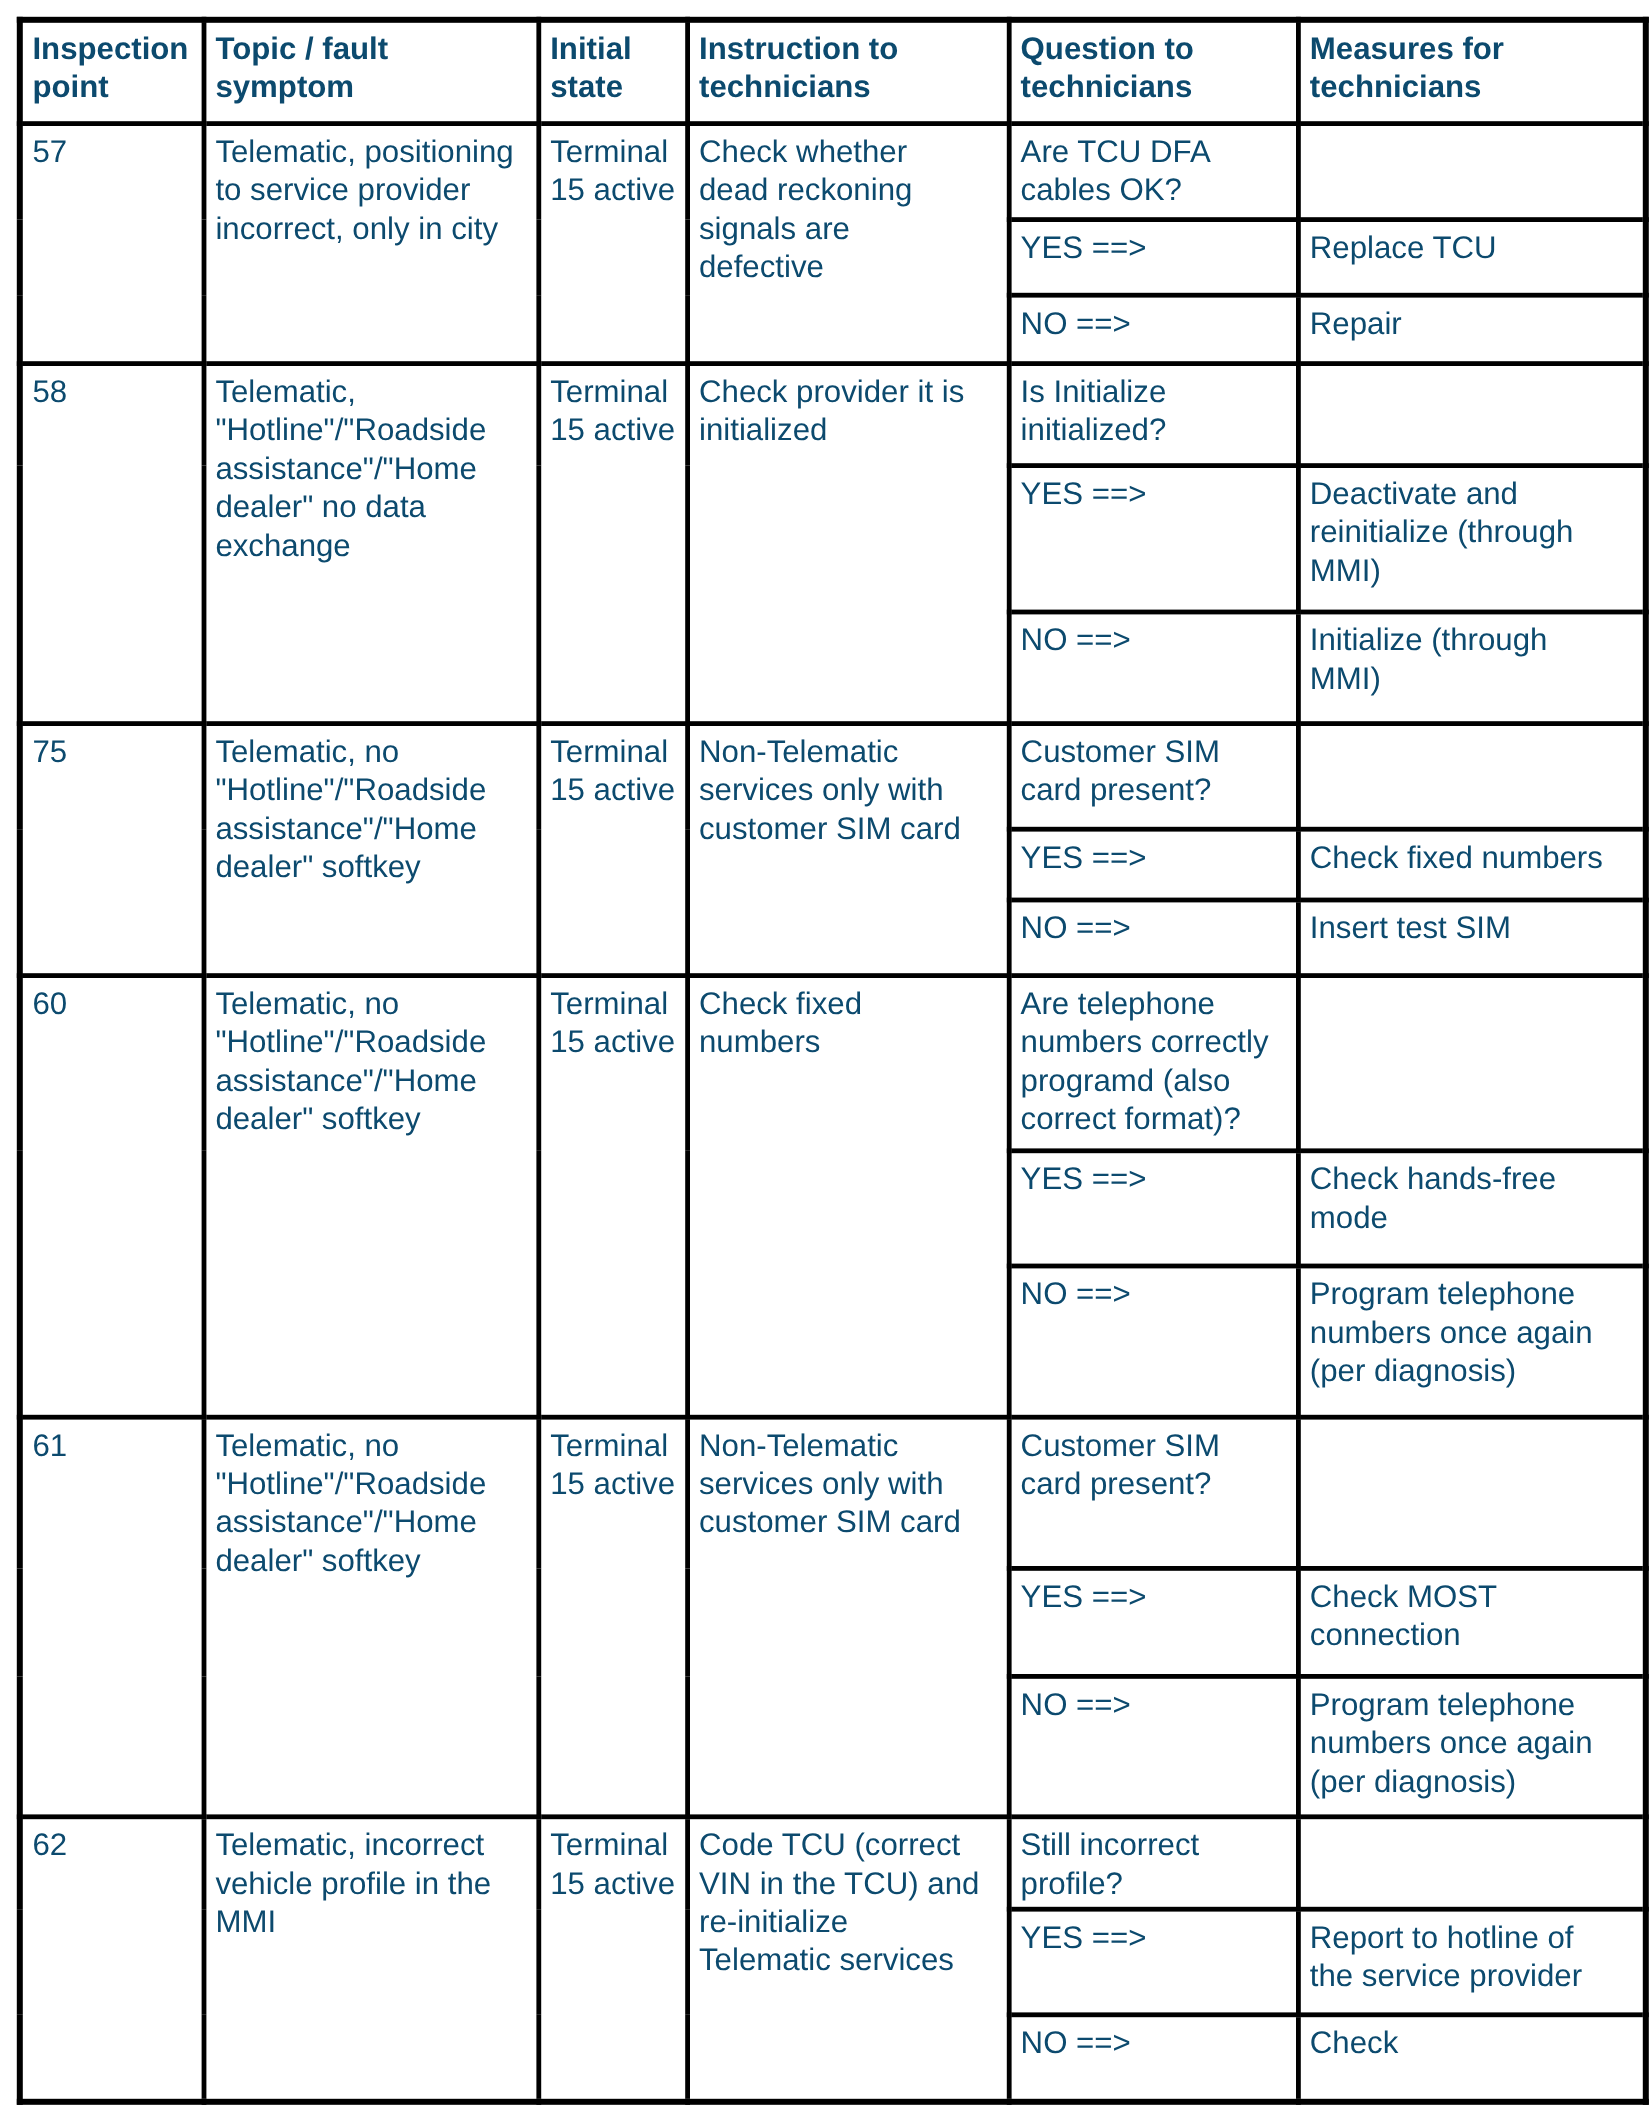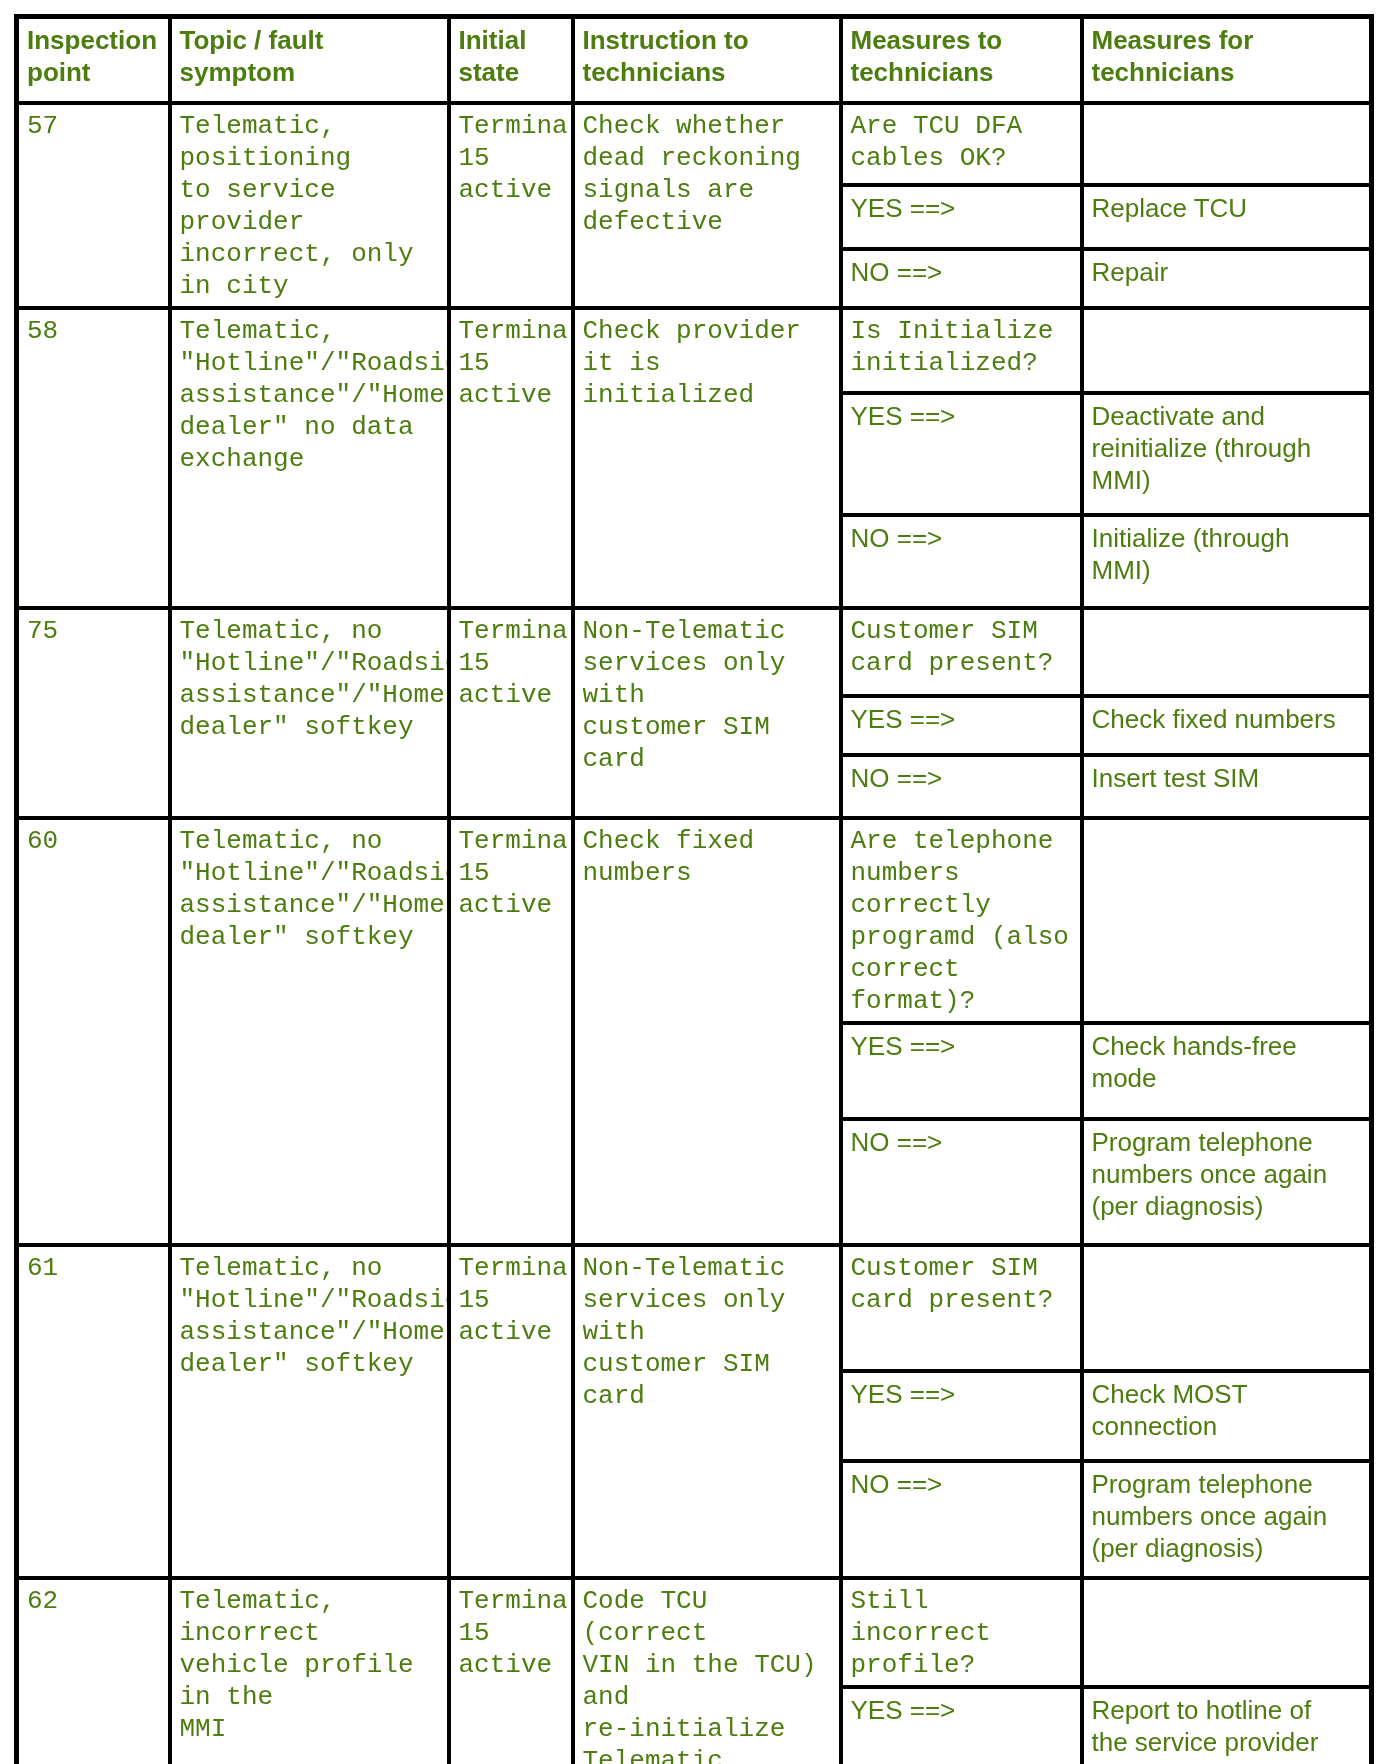--- a/index.html
+++ b/index.html
@@ -6,21 +6,21 @@
     margin: 0;
     padding: 0;
     background: #ffffff;
   }
   .page {
     position: relative;
     width: 1376px;
     height: 1764px;
     background: #ffffff;
     font-family: "Liberation Sans", "DejaVu Sans", sans-serif;
-    color: #4d7c0f;
+    color: #0c4a6e;
   }
   table.tt {
     position: absolute;
     left: 14px;
     top: 14px;
     width: 1355px;
     border-collapse: collapse;
     table-layout: fixed;
     border: 5px solid #000;
   }
@@ -33,21 +33,21 @@
     padding: 5px 4px 4px 8px;
     white-space: pre-line;
     overflow: hidden;
     vertical-align: top;
   }
   table.tt th {
     font-weight: bold;
     vertical-align: top;
   }
   td.mid { vertical-align: middle; }
-  td.top { vertical-align: top; font-family: Liberation Mono, monospace; }
+  td.top { vertical-align: top; }
 </style>
 </head>
 <body>
 
 <div class="page">
   <table class="tt">
     <colgroup>
       <col style="width:153px">
       <col style="width:279px">
       <col style="width:124px">
@@ -59,21 +59,21 @@
     <tbody>
         <tr style="height:86px">
       <th>Inspection
 point</th>
       <th>Topic / fault
 symptom</th>
       <th>Initial
 state</th>
       <th>Instruction to
 technicians</th>
-      <th>Measures to
+      <th>Question to
 technicians</th>
       <th>Measures for
 technicians</th>
     </tr>
 
     <tr style="height:80px">
       <td rowspan="3" class="top">57</td>
       <td rowspan="3" class="top">Telematic, positioning
 to service provider
 incorrect, only in city</td>

